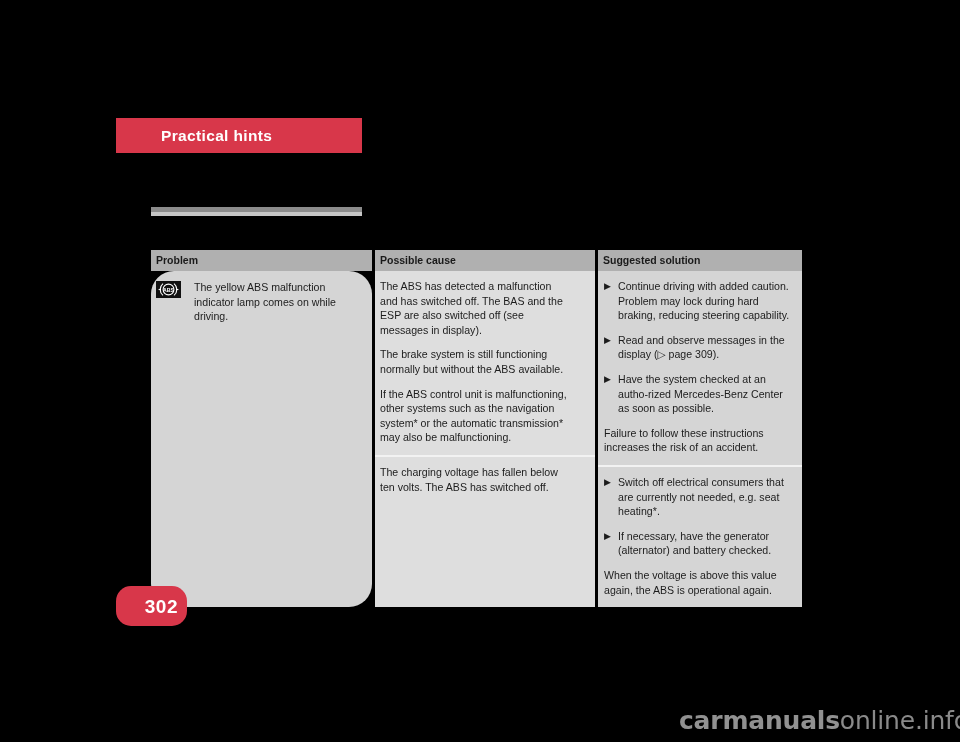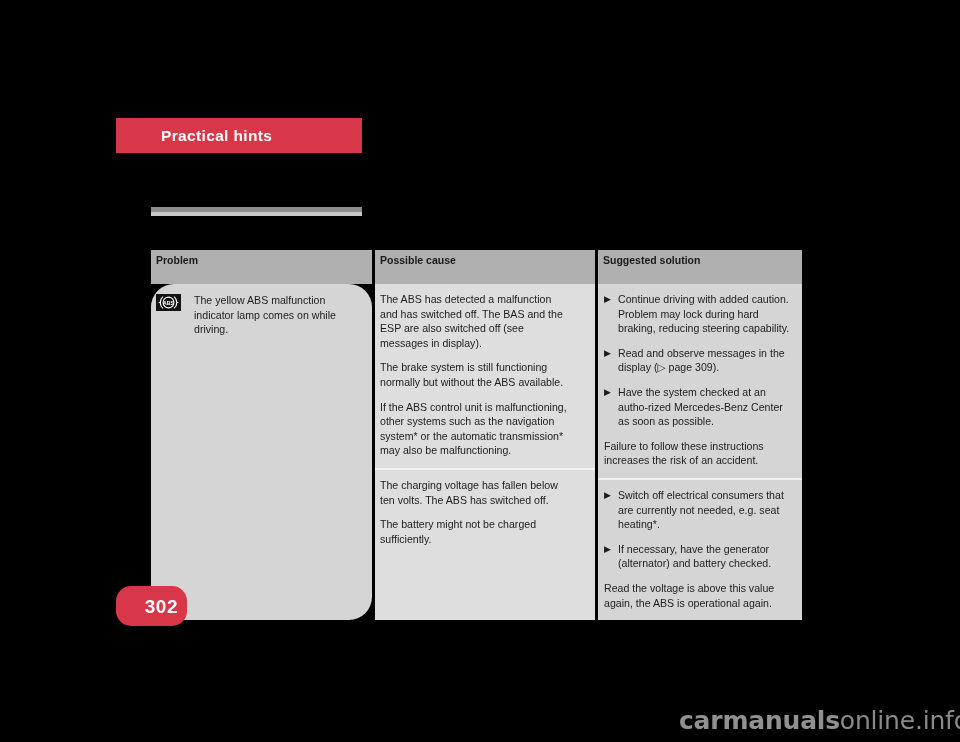--- a/index.html
+++ b/index.html
@@ -70,21 +70,21 @@
   .table {
     position: absolute;
     left: 151px;
     top: 250px;
     width: 651px;
     display: flex;
     flex-direction: column;
   }
   .table-head {
     display: flex;
-    height: 34px;
+    height: 21px;
     background: #b0b0b0;
   }
   .table-head .cell {
     background: #b0b0b0;
     color: #1a1a1a;
     font-size: 10.5px;
     font-weight: bold;
     padding: 4px 0 0 5px;
     box-sizing: border-box;
   }
@@ -250,21 +250,20 @@
 
       <div class="body-col light col-2">
         <div class="row-block c2-inner">
           <p class="para">The ABS has detected a malfunction and has switched off. The BAS and the ESP are also switched off (see messages in display).</p>
           <p class="para">The brake system is still functioning normally but without the ABS available.</p>
           <p class="para">If the ABS control unit is malfunctioning, other systems such as the navigation system* or the automatic transmission* may also be malfunctioning.</p>
         </div>
         <div class="row-sep"></div>
         <div class="row-block c2-inner">
           <p class="para">The charging voltage has fallen below ten volts. The ABS has switched off.</p>
-          <p class="para">The battery might not be charged sufficiently.</p>
         </div>
       </div>
 
       <div class="col-gap"></div>
 
       <div class="body-col col-3">
         <div class="row-block c3-inner">
           <div class="bullet">
             <span class="bullet-marker">▶</span>
             <span class="bullet-text">Continue driving with added caution. Problem may lock during hard braking, reducing steering capability.</span>
@@ -282,21 +281,21 @@
         <div class="row-sep"></div>
         <div class="row-block c3-inner">
           <div class="bullet">
             <span class="bullet-marker">▶</span>
             <span class="bullet-text">Switch off electrical consumers that are currently not needed, e.g. seat heating*.</span>
           </div>
           <div class="bullet">
             <span class="bullet-marker">▶</span>
             <span class="bullet-text">If necessary, have the generator (alternator) and battery checked.</span>
           </div>
-          <p class="para" style="margin-top:10px;">Read the voltage is above this value again, the ABS is operational again.</p>
+          <p class="para" style="margin-top:10px;">When the voltage is above this value again, the ABS is operational again.</p>
         </div>
       </div>
 
     </div>
   </div>
 
   <div class="page-number-box">
     <div class="page-number">302</div>
   </div>
 

